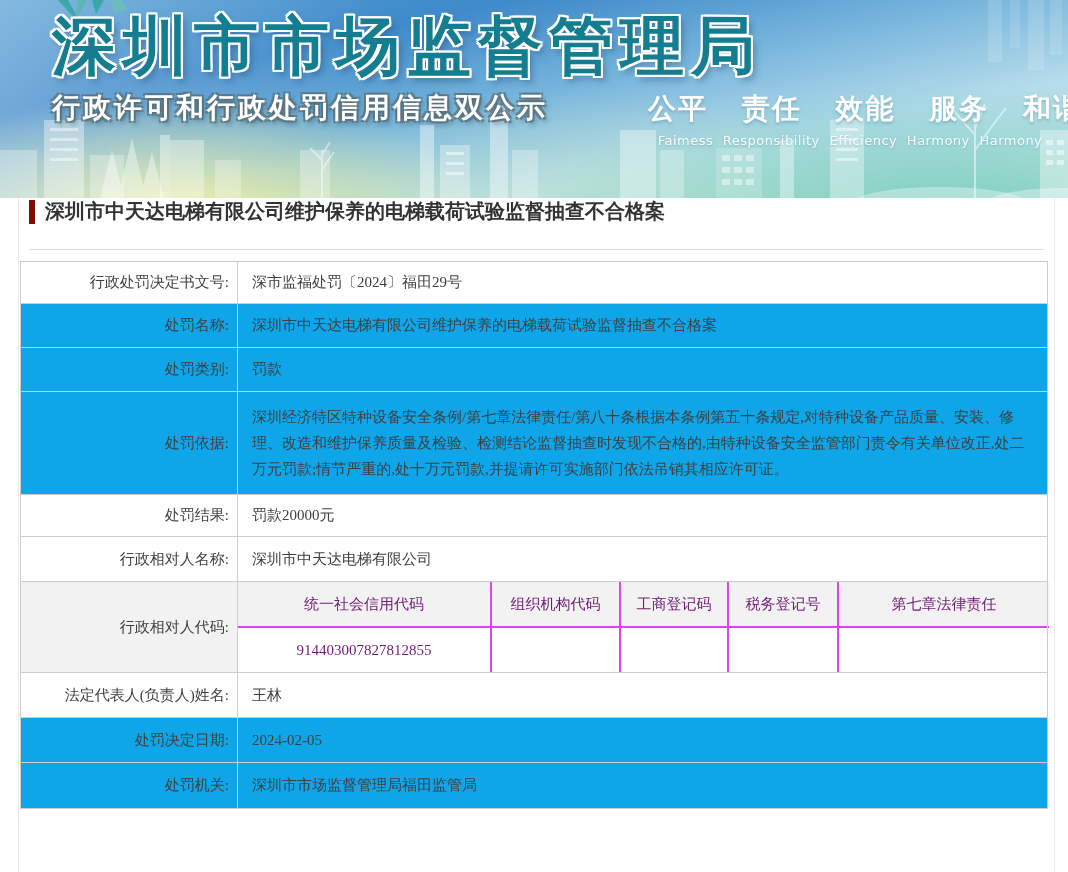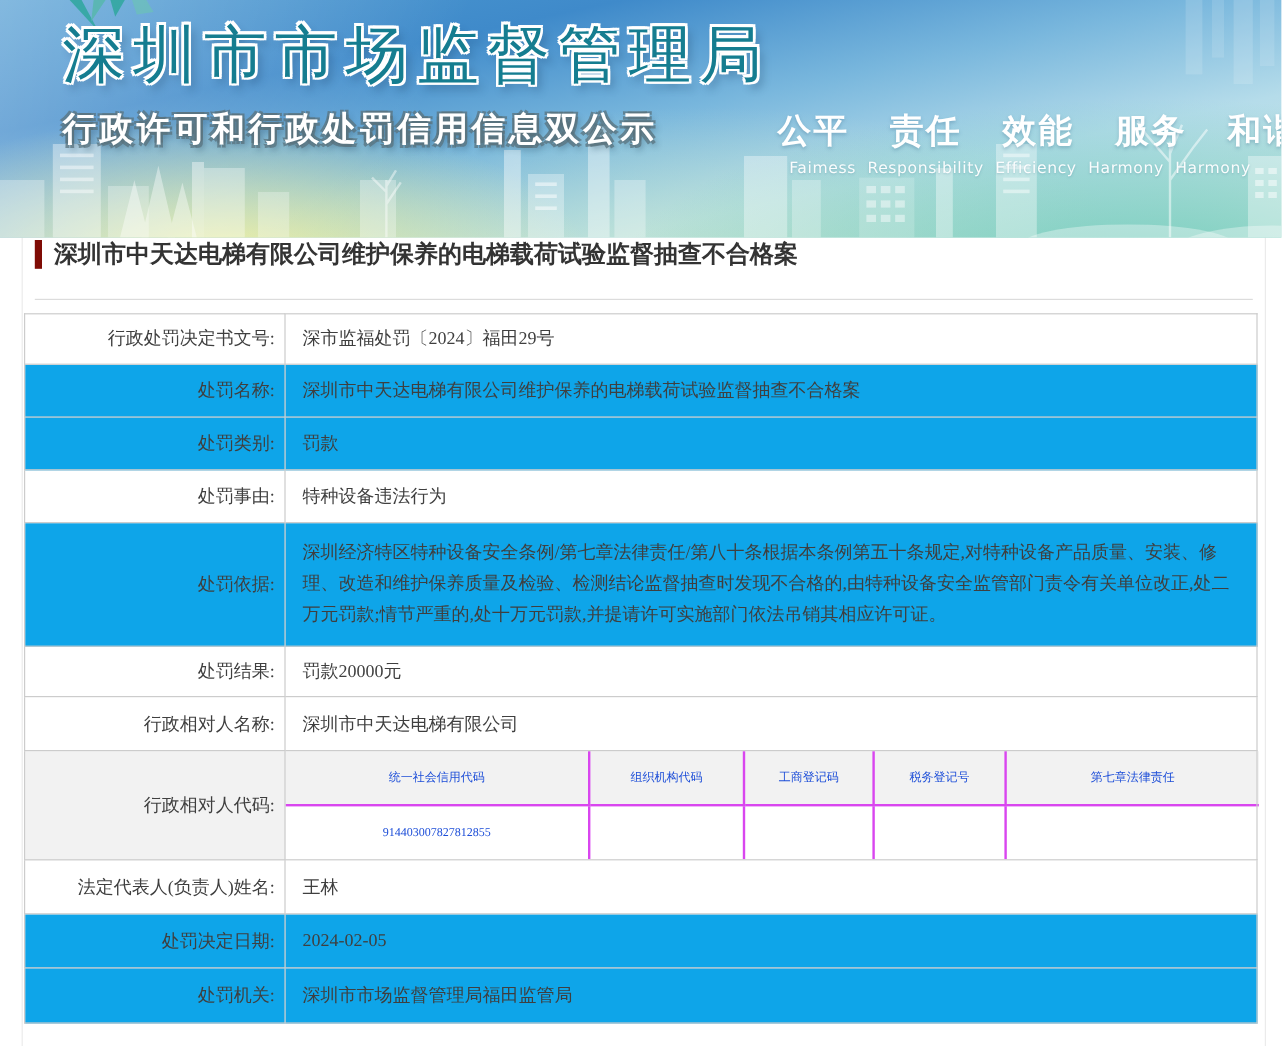--- a/index.html
+++ b/index.html
@@ -15,21 +15,21 @@
       radial-gradient(ellipse 620px 210px at 90% 118%, rgba(95,198,178,.85), rgba(95,198,178,0) 72%),
       radial-gradient(ellipse 520px 190px at 55% 114%, rgba(198,232,190,.55), rgba(198,232,190,0) 72%),
       linear-gradient(168deg, #4e9bd2 0%, #3f8aca 26%, #79b7dd 50%, #b5dcea 72%, #cfe9e2 100%);
   }
   .skyline{ position:absolute; left:0; bottom:0; width:1068px; height:198px; }
   .corner-deco{ position:absolute; left:52px; top:0; }
   .topright-deco{ position:absolute; right:0; top:0; }
 
   .banner-text{ position:absolute; left:52px; top:12px; }
   .banner-title{
-    font-size:52px; font-weight:normal; letter-spacing:7px; color:#157d90; line-height:68px;
+    font-size:64px; font-weight:bold; letter-spacing:7px; color:#157d90; line-height:68px;
     text-shadow:-2px -2px 0 #fff,2px -2px 0 #fff,-2px 2px 0 #fff,2px 2px 0 #fff,
                  0 -2px 0 #fff,0 2px 0 #fff,-2px 0 0 #fff,2px 0 0 #fff,
                  4px 5px 7px rgba(25,60,95,.40);
   }
   .banner-subtitle{
     margin-top:6px; font-size:28px; font-weight:bold; letter-spacing:3px; color:#fff; line-height:44px;
     text-shadow:-2px -2px 0 rgba(90,115,125,.75),2px -2px 0 rgba(90,115,125,.75),
                 -2px 2px 0 rgba(90,115,125,.75),2px 2px 0 rgba(90,115,125,.75),
                  3px 4px 5px rgba(40,70,90,.45);
   }
@@ -66,21 +66,21 @@
   td.lbl{ width:217px; text-align:right; padding:6px 8px 6px 4px; height:44px; }
   td.val{ text-align:left; padding:6px 12px 6px 14px; }
   tr.shade td{ background:#0ea5e9; }
   tr.row-first td{ height:42px; }
   tr.row-basis td.val{ padding:12px 12px 12px 14px; line-height:26px; }
   tr.row-bottom td{ height:45px; }
   tr.row-last td{ height:46px; }
 
   
   td.nest-cell{ padding:0; }
-  table.codes{ border-collapse:collapse; table-layout:fixed; width:100%; font-size:10px; color:#1d4ed8; }
+  table.codes{ border-collapse:collapse; table-layout:fixed; width:100%; font-size:15px; color:#701a75; }
   table.codes td{ text-align:center; height:45px; border:2px solid #d946ef; padding:2px 6px; }
   table.codes tr td:first-child{ border-left:none; }
   table.codes tr td:last-child{ border-right:none; }
   table.codes tr:first-child td{ border-top:none; background:#f2f2f2; }
   table.codes tr:last-child td{ border-bottom:none; background:#fff; }
   .c0{ width:253px; } .c1{ width:129px; } .c2{ width:108px; } .c3{ width:110px; } .c4{ width:211px; }
   td.lbl-code{ background:#f2f2f2;margin-left:20px; }
 </style>
 </head>
 <body>
@@ -194,24 +194,20 @@
       <td class="lbl">行政处罚决定书文号:</td>
       <td class="val">深市监福处罚〔2024〕福田29号</td>
     </tr>
     <tr class="shade">
       <td class="lbl">处罚名称:</td>
       <td class="val">深圳市中天达电梯有限公司维护保养的电梯载荷试验监督抽查不合格案</td>
     </tr>
     <tr class="shade">
       <td class="lbl">处罚类别:</td>
       <td class="val">罚款</td>
-    </tr>
-    <tr>
-      <td class="lbl">处罚事由:</td>
-      <td class="val">特种设备违法行为</td>
     </tr>
     <tr class="shade row-basis">
       <td class="lbl">处罚依据:</td>
       <td class="val">深圳经济特区特种设备安全条例/第七章法律责任/第八十条根据本条例第五十条规定,对特种设备产品质量、安装、修理、改造和维护保养质量及检验、检测结论监督抽查时发现不合格的,由特种设备安全监管部门责令有关单位改正,处二万元罚款;情节严重的,处十万元罚款,并提请许可实施部门依法吊销其相应许可证。</td>
     </tr>
     <tr class="row-first">
       <td class="lbl">处罚结果:</td>
       <td class="val">罚款20000元</td>
     </tr>
     <tr class="row-bottom">

